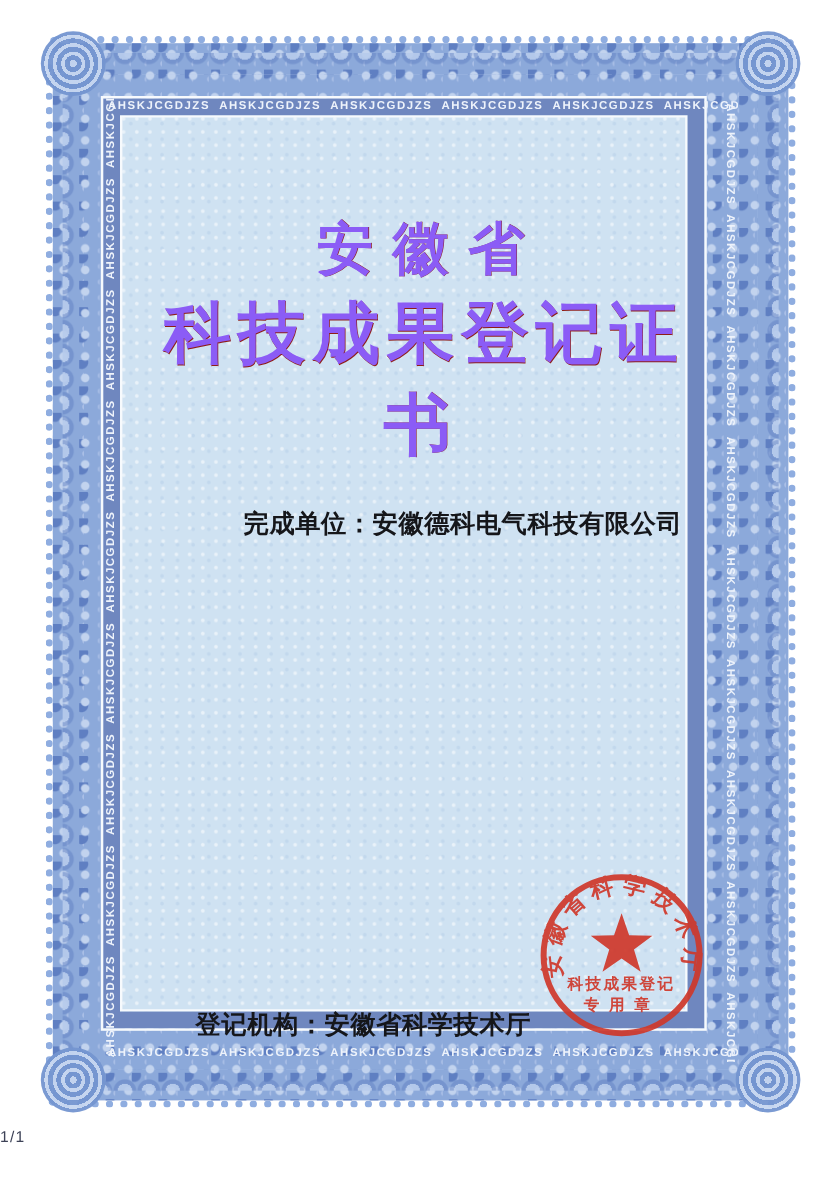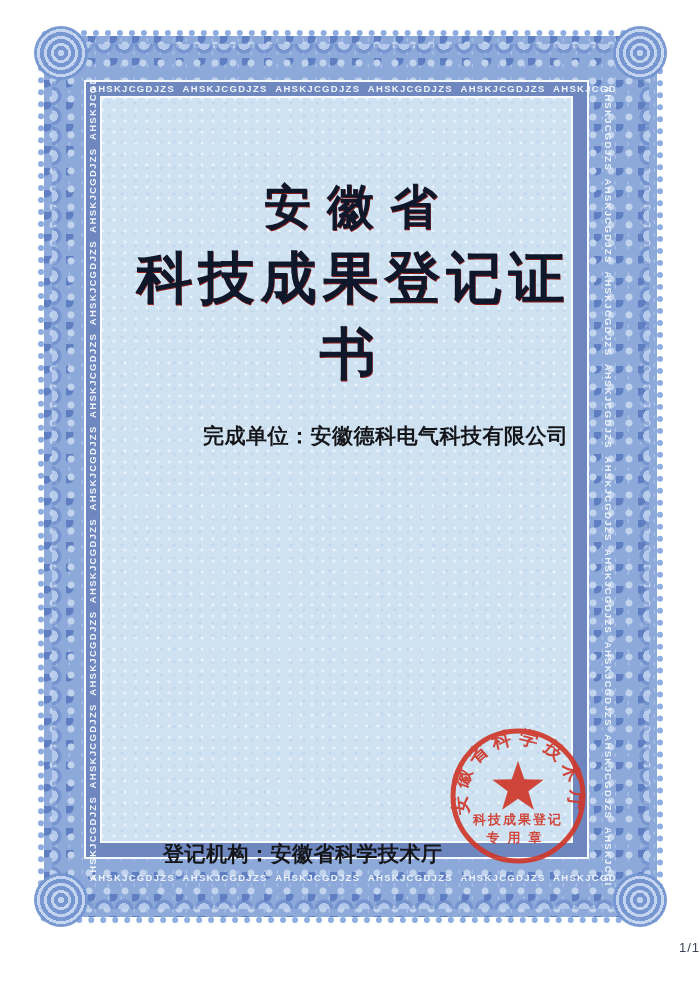--- a/index.html
+++ b/index.html
@@ -55,42 +55,42 @@
     word-spacing:4px; white-space:nowrap; padding-left:4px;
   }
   .band-top    { left:86px; top:82px;  width:529px; }
   .band-bottom { left:86px; top:871px; width:529px; }
   .band-left   { left:86px;  top:885px; width:803px; transform:rotate(-90deg); transform-origin:0 0; }
   .band-right  { left:615px; top:82px;  width:803px; transform:rotate(90deg);  transform-origin:0 0; }
 
   
   .title {
     position:absolute; left:100px; width:501px; text-align:center;
-    color:#0f172a; font-family:"Liberation Serif","DejaVu Serif",serif; font-weight:900;
+    color:#8b5cf6; font-family:"Liberation Serif","DejaVu Serif",serif; font-weight:900;
     text-shadow:.5px .5px 0 #8f1d17;
   }
   .title1 { top:176px; font-size:47px; letter-spacing:16px; text-indent:16px; }
   .title2 { top:241px; font-size:56px; letter-spacing:6px; text-indent:6px; }
 
   .row {
     position:absolute; left:163px; color:#15161a; font-size:21px; font-weight:bold;
     letter-spacing:.5px; white-space:nowrap;
   }
   .row-1 { top:328px; } .row-2 { top:422px;margin-left:40px; } .row-3 { top:592px; }
   .row-4 { top:743px; } .row-5 { top:840px; }
   .serif-val { font-family:"Liberation Serif","DejaVu Serif",serif; font-size:22px; letter-spacing:.8px; }
 
   
   .seal { position:absolute; left:444px; top:722px; width:148px; height:148px; opacity:.92; }
   .seal-date {
     position:absolute; left:450px; top:827px; width:140px;
     color:#141210; font-size:17px; font-weight:bold; letter-spacing:.5px; white-space:nowrap;
   }
   .page-num {
-    position:absolute; left:0; top:940px; width:100%; text-align:right;
+    position:absolute; left:0; top:940px; width:100%; text-align:left;
     color:#3d4257; font-size:13px; letter-spacing:1px;
   }
 </style>
 </head>
 <body>
 
 <div class="page">
 
   <div class="lace">
     <div class="arch h arch-top"></div>

